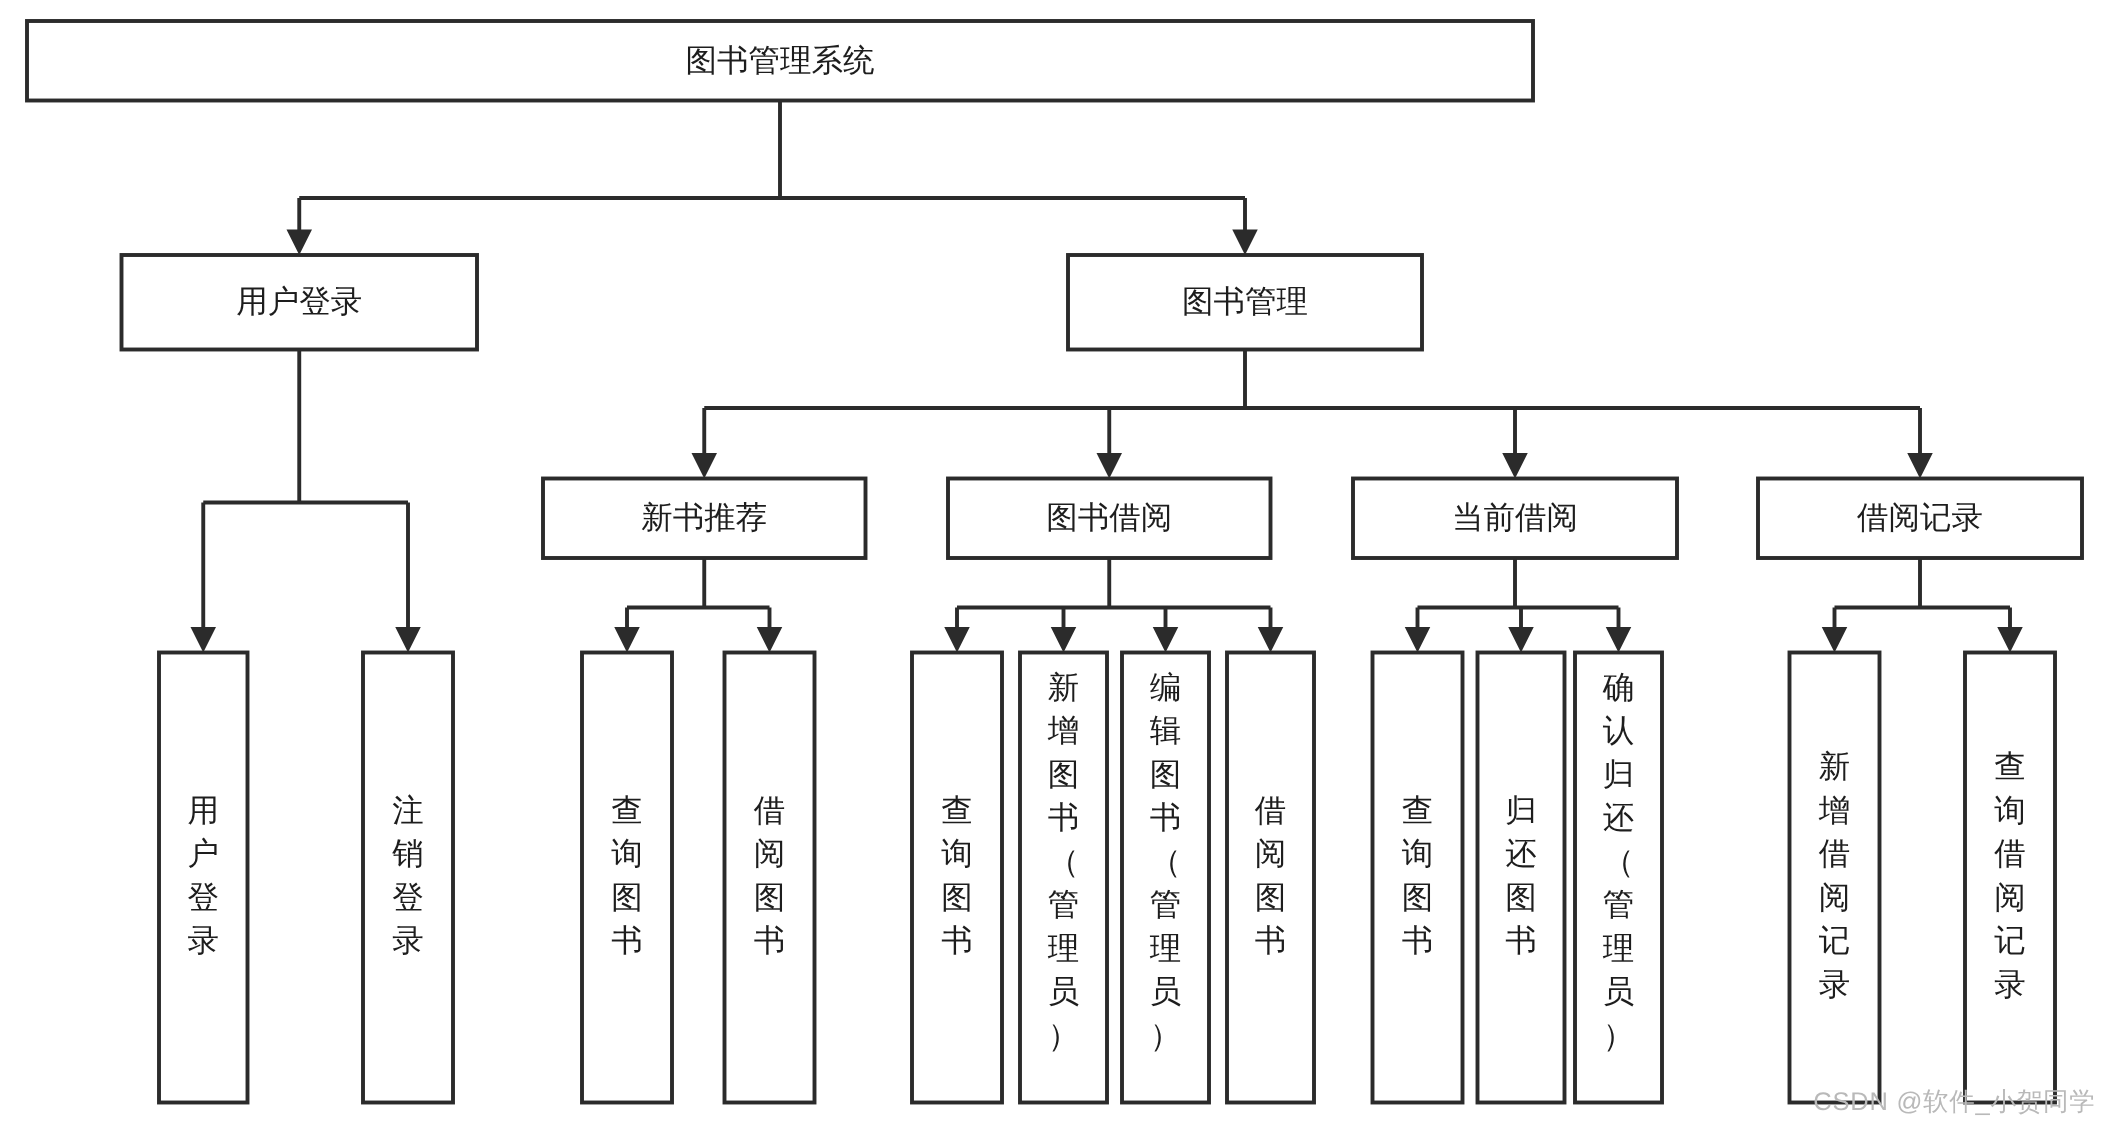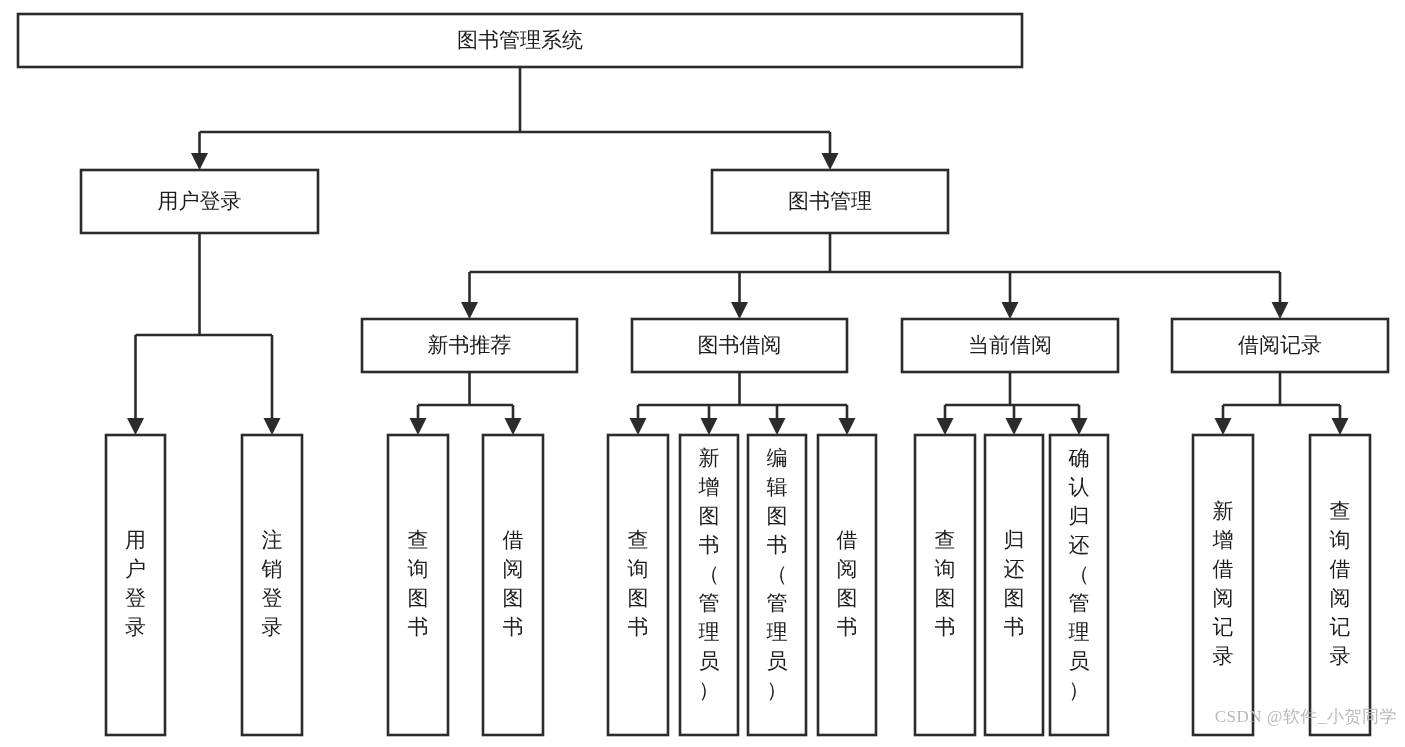--- a/index.html
+++ b/index.html
@@ -48,22 +48,22 @@
   }
   .node-label-vertical {
     font-family: "Liberation Sans", "DejaVu Sans", sans-serif;
     fill: #1d1d1d;
     font-size: 21px;
     text-anchor: middle;
   }
   .watermark {
     position: absolute;
     right: 8px;
-    bottom: 19px;
-    font-family: Liberation Serif, serif;
+    bottom: 1px;
+    font-family: Liberation Sans, sans-serif;
     font-size: 17px;
     color: #b9b9b9;
     letter-spacing: 0.5px;
     white-space: nowrap;
     pointer-events: none;
     text-align: center;
   }
 </style>
 </head>
 <body>

